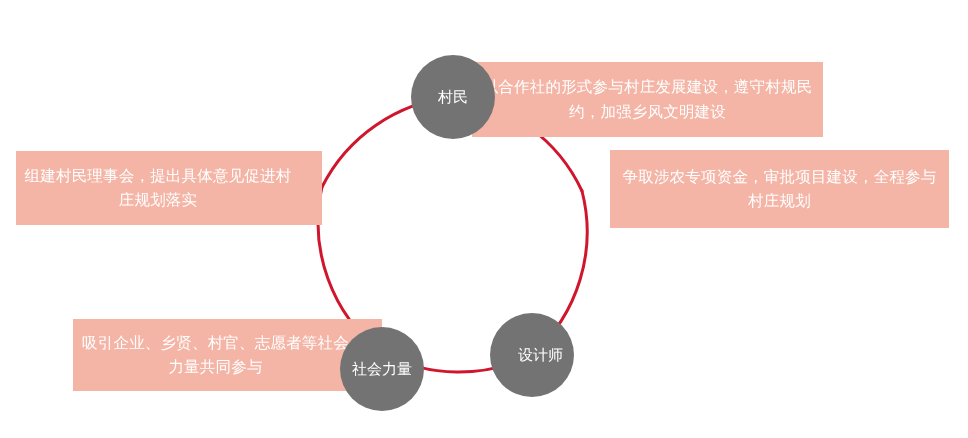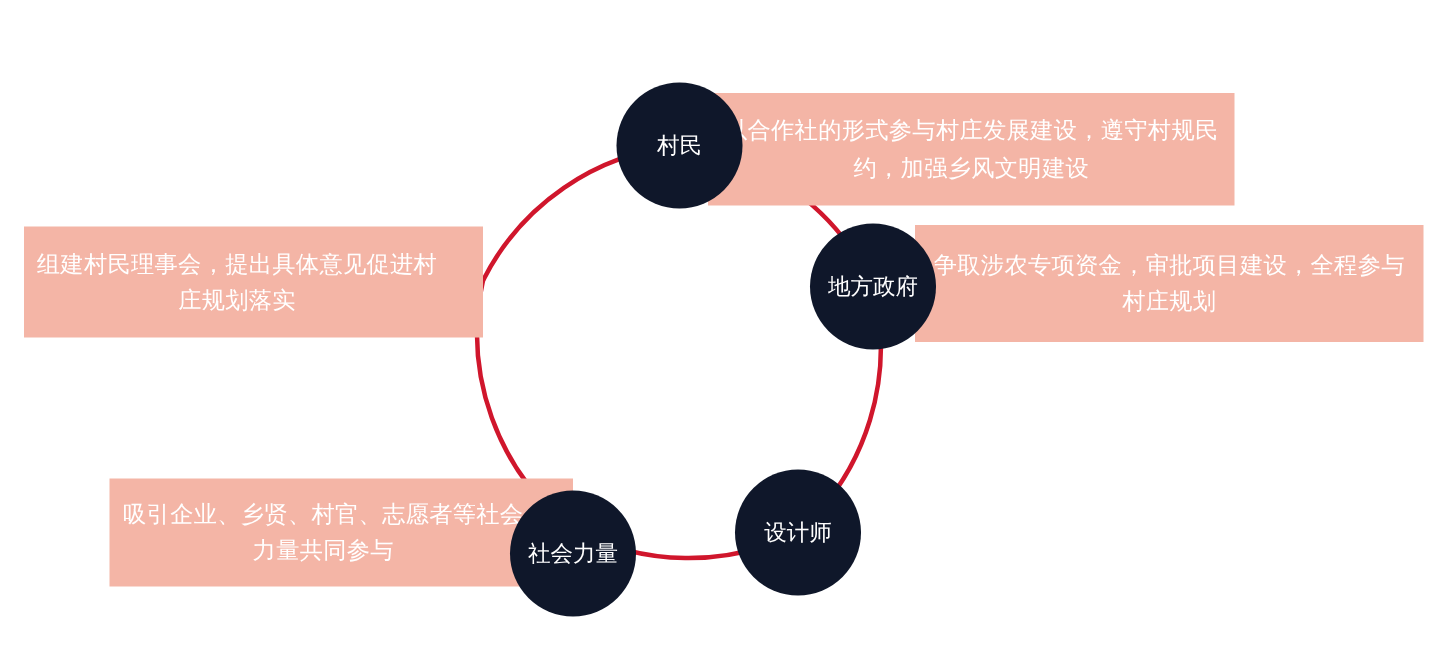--- a/index.html
+++ b/index.html
@@ -43,21 +43,21 @@
   }
   .desc-text {
     display: block;
     width: 100%;
     padding: 0 6px;
     box-sizing: border-box;
   }
   .node-circle {
     position: absolute;
     border-radius: 50%;
-    background: #0f172a;
+    background: #737373;
     color: #ffffff;
     display: flex;
     align-items: center;
     justify-content: center;
     text-align: center;
     font-size: 15px;
     line-height: 1.35;
     box-sizing: border-box;
     z-index: 4;
   }
@@ -75,21 +75,21 @@
   #box-social     { left: 73px;  top: 319px; width: 309px; height: 72px;
                     padding-right: 24px; }
   #box-designer   { left: 557px; top: 318px; width: 340px; height: 72px;
                     padding-left: 22px; }
 
   
   #node-villager   { left: 411px; top: 55px;  width: 84px; height: 84px; }
   #node-government { left: 540px; top: 149px; width: 84px; height: 84px; }
   #node-committee  { left: 280px; top: 145px; width: 84px; height: 84px; }
   #node-social     { left: 340px; top: 327px; width: 84px; height: 84px; }
-  #node-designer   { left: 490px; top: 313px; width: 84px; height: 84px; }
+  #node-designer   { left: 490px; top: 313px; width: 84px; height: 84px; text-align: right; }
 </style>
 </head>
 <body>
 
 <div id="diagram-root">
 
   <svg id="ring-svg" viewBox="0 0 968 438" aria-hidden="true">
     <g fill="none" stroke="#D0162C" stroke-width="3" stroke-linecap="round">
 
       <path d="M 322 187 A 165 165 0 0 1 453 97"></path>
@@ -113,23 +113,20 @@
   <div class="desc-box" id="box-committee">
     <span class="desc-text">组建村民理事会，提出具体意见促进村庄规划落实</span>
   </div>
   <div class="desc-box" id="box-social">
     <span class="desc-text">吸引企业、乡贤、村官、志愿者等社会力量共同参与</span>
   </div>
 
   <div class="node-circle" id="node-villager">
     <span class="node-label">村民</span>
   </div>
-  <div class="node-circle" id="node-government">
-    <span class="node-label">地方政府</span>
-  </div>
   <div class="node-circle" id="node-social">
     <span class="node-label">社会力量</span>
   </div>
   <div class="node-circle" id="node-designer">
     <span class="node-label">设计师</span>
   </div>
 
 </div>
 
 </body></html>

